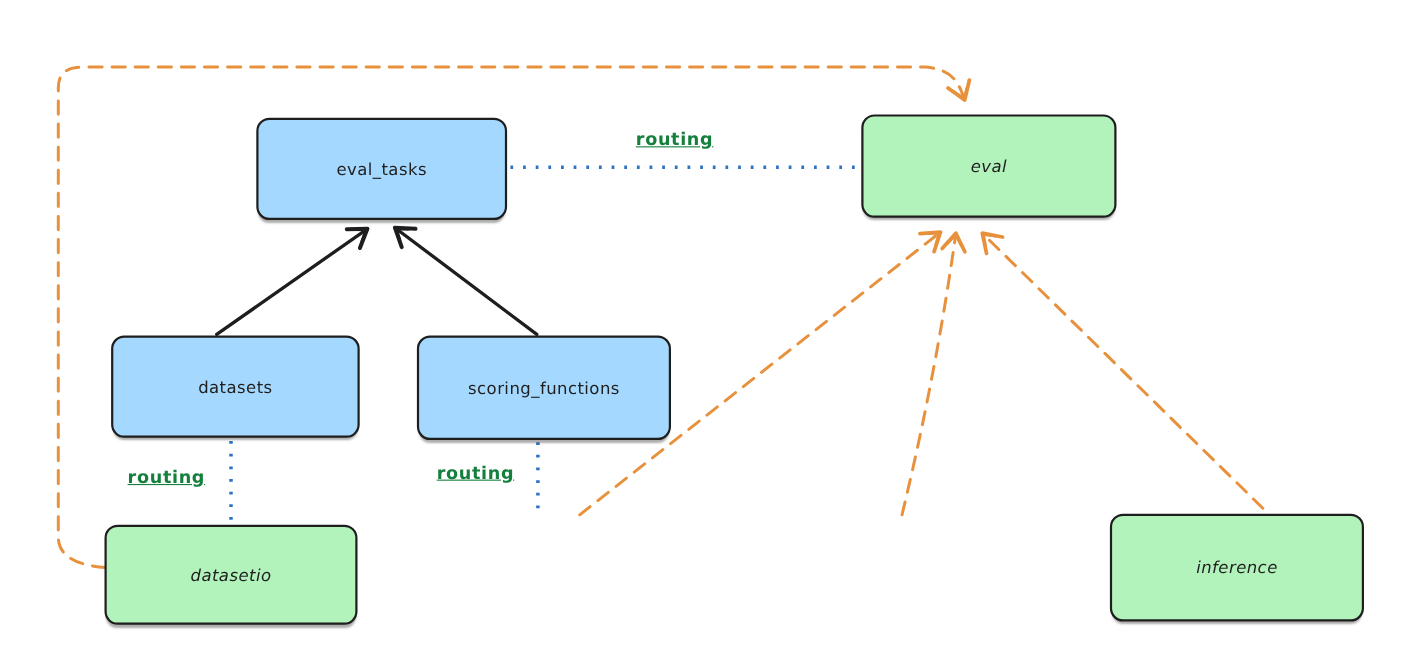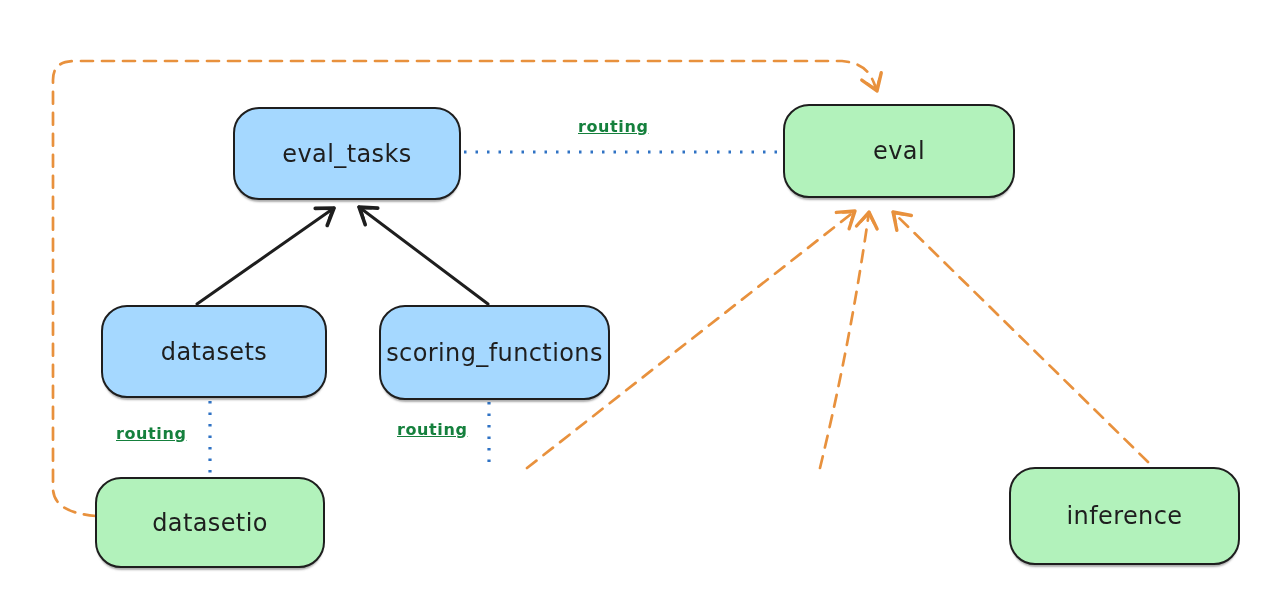--- a/index.html
+++ b/index.html
@@ -18,28 +18,28 @@
     width: 1280px; height: 596px;
     z-index: 1;
   }
   .node {
     position: absolute;
     z-index: 2;
     display: flex;
     align-items: center;
     justify-content: center;
     border: 2.6px solid #1e1e1e;
-    border-radius: 26px;
-    font-size: 24px;
+    border-radius: 12px;
+    font-size: 15px;
     letter-spacing: 0.4px;
     color: #1e1e1e;
     box-shadow: 0 4px 2px -2px rgba(70,70,70,0.45);
   }
   .node.blue  { background: #a5d8ff; }
-  .node.green { background: #b2f2bb; }
+  .node.green { background: #b2f2bb; font-style: italic; }
 
   .node-eval-tasks        { left: 233px; top: 107px; width: 228px; height: 93px; }
   .node-eval              { left: 783px; top: 104px; width: 232px; height: 94px; }
   .node-datasets          { left: 101px; top: 305px; width: 226px; height: 93px; text-align: center; }
   .node-scoring-functions { left: 379px; top: 305px; width: 231px; height: 95px; }
   .node-datasetio         { left:  95px; top: 477px; width: 230px; height: 91px; }
   .node-scoring           { left: 385px; top: 472px; width: 228px; height: 96px; }
   .node-agents            { left: 710px; top: 472px; width: 230px; height: 96px; }
   .node-inference         { left:969px; top: 467px; width: 231px; height: 98px; margin-left: 40px; }
 

